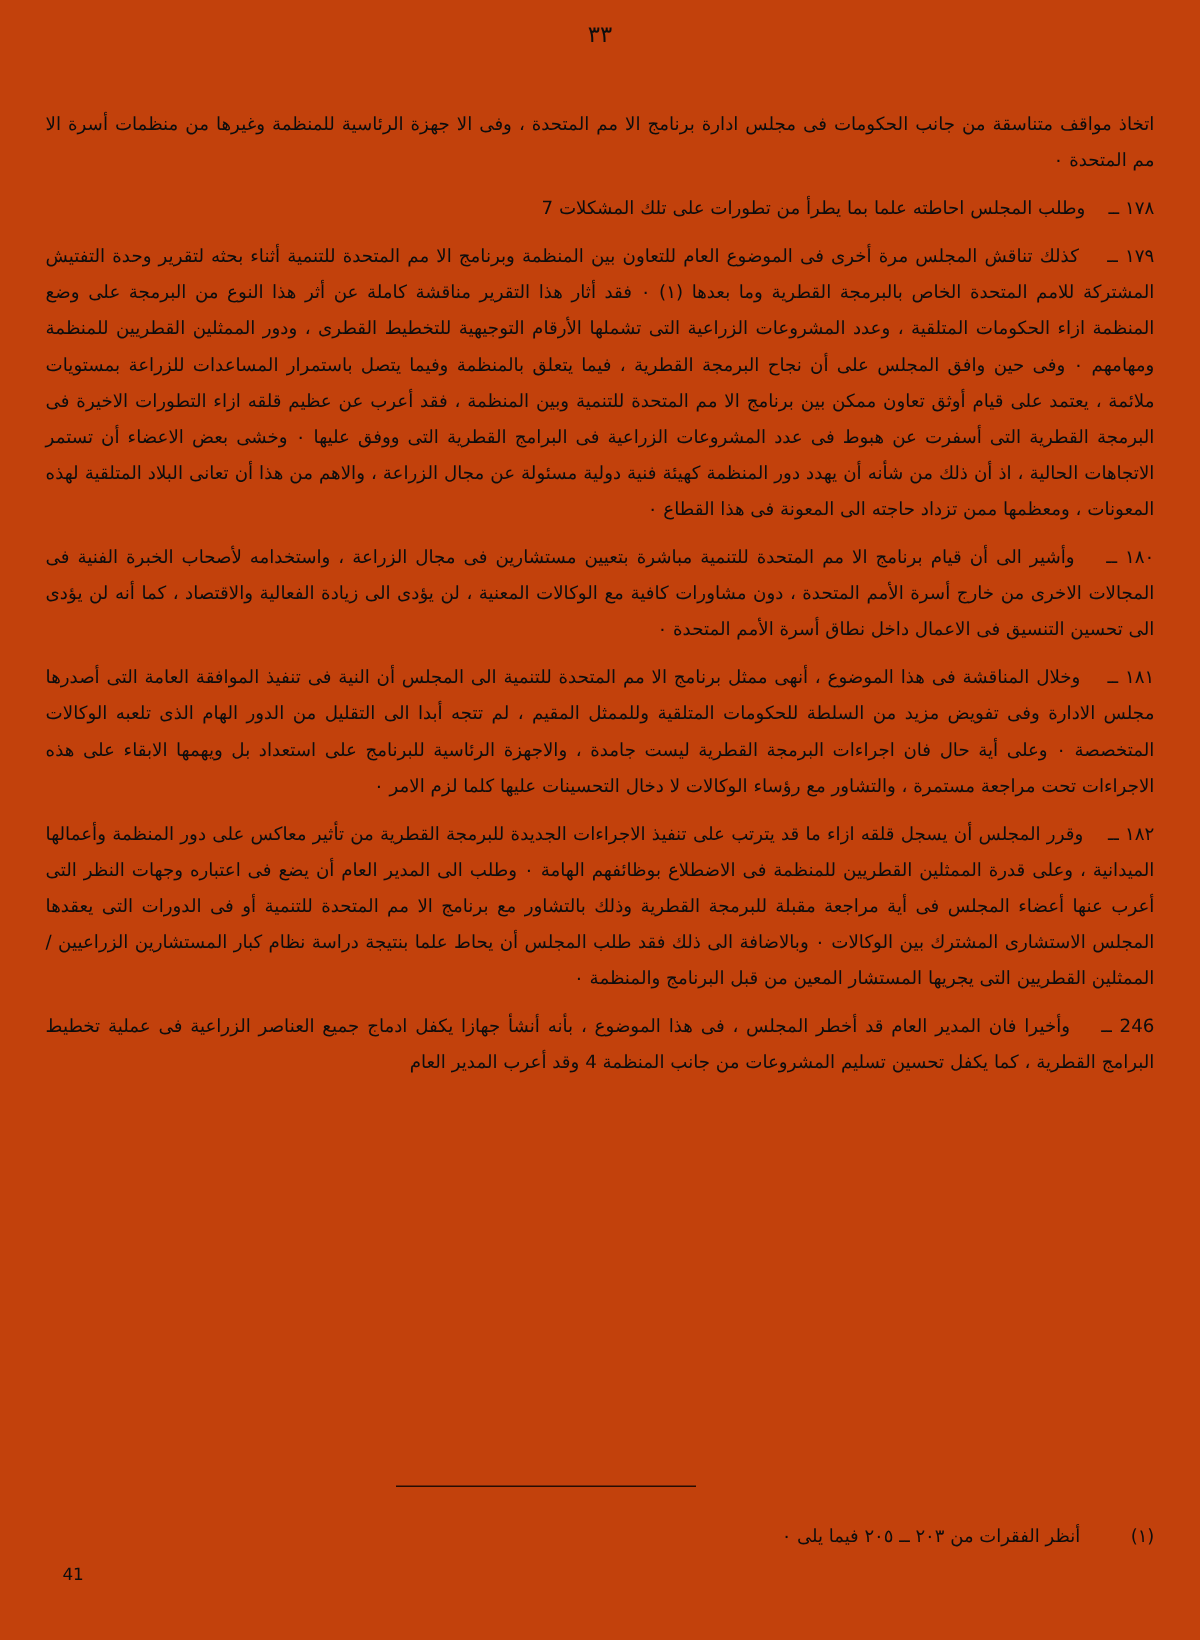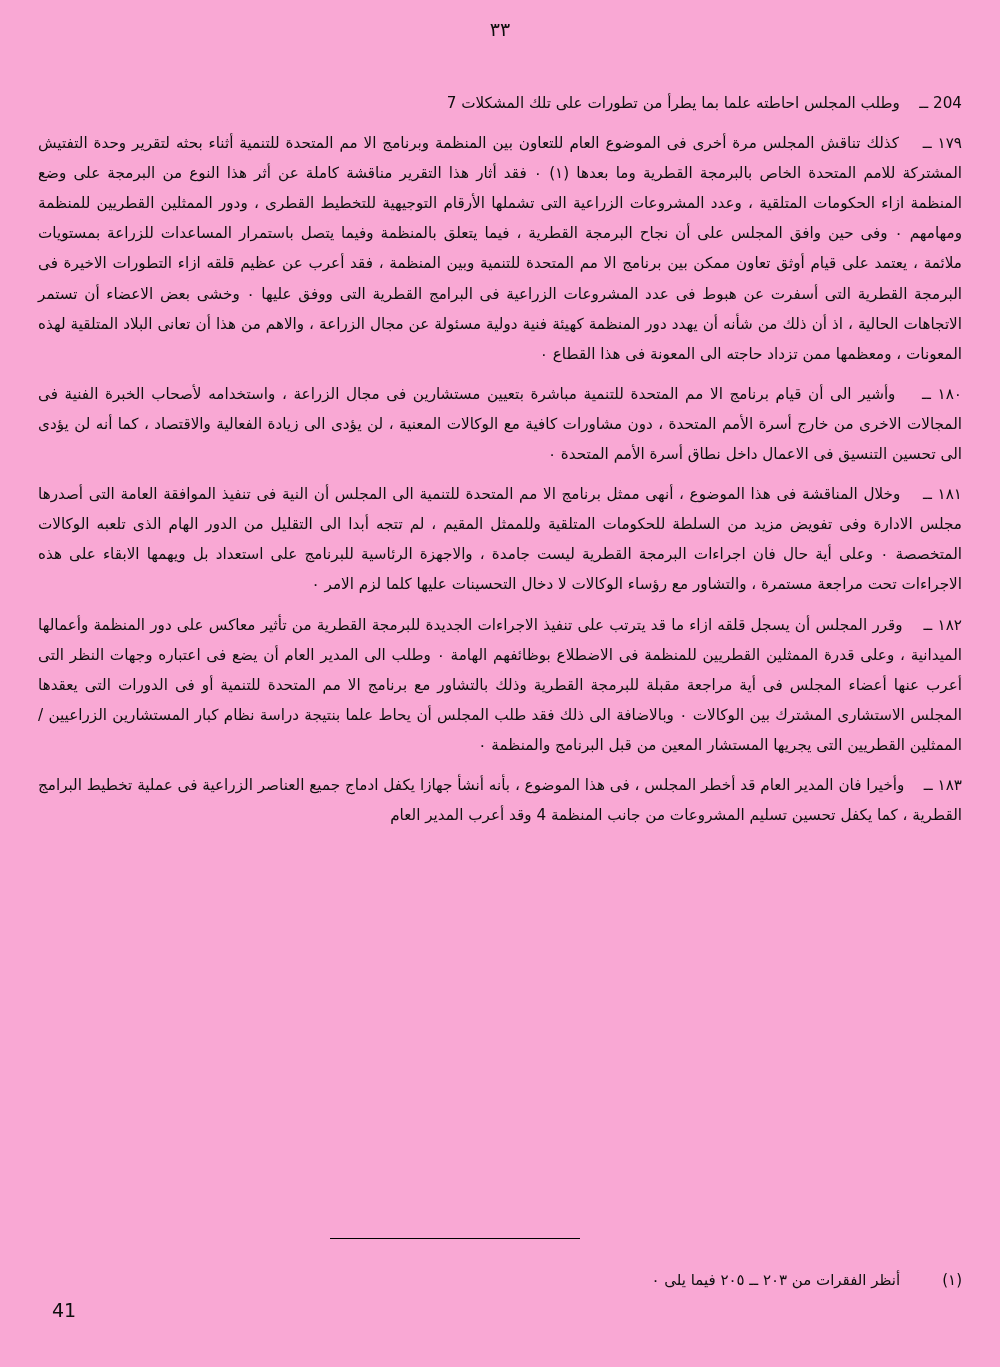--- a/index.html
+++ b/index.html
@@ -4,21 +4,21 @@
 <style>
   html, body {
     margin: 0;
     padding: 0;
     background: #ffffff;
   }
   .page {
     position: relative;
     width: 1000px;
     height: 1367px;
-    background: #f9a8d4;
+    background: #c2410c;
     font-family: "DejaVu Sans", sans-serif;
     color: #0d0d0d;
     overflow: hidden;
   }
   .page-number-top {
     position: absolute;
     top: 18px;
     left: 0;
     right: 0;
     text-align: center;
@@ -67,56 +67,57 @@
     font-size: 15px;
   }
   .footnote .fn-mark {
     display: inline-block;
     margin-left: 42px;
   }
   .page-number-bottom {
     position: absolute;
     bottom: 46px;
     left: 52px;
-    font-size: 19px;
+    font-size: 14px;
     direction: ltr;
   }
 </style>
 </head>
 <body>
 
 <div class="page">
 
   <div class="page-number-top">٣٣</div>
 
   <div class="body-text">
 
+    <p class="para-lead"><span>اتخاذ مواقف متناسقة من جانب الحكومات فى مجلس ادارة برنامج الا مم المتحدة ، وفى الا جهزة الرئاسية للمنظمة وغيرها من منظمات أسرة الا مم المتحدة ٠</span></p>
 
     <p class="para-lead">
-      <span class="num">204</span><span class="dash"> ــ&nbsp;&nbsp;&nbsp;&nbsp;</span><span>وطلب المجلس احاطته علما بما يطرأ من تطورات على تلك المشكلات 7</span>
+      <span class="num">١٧٨</span><span class="dash"> ــ&nbsp;&nbsp;&nbsp;&nbsp;</span><span>وطلب المجلس احاطته علما بما يطرأ من تطورات على تلك المشكلات 7</span>
     </p>
 
     <p class="para-lead">
       <span class="num">١٧٩</span><span class="dash"> ــ&nbsp;&nbsp;&nbsp;&nbsp;</span><span>كذلك تناقش المجلس مرة أخرى فى الموضوع العام للتعاون بين المنظمة وبرنامج الا مم المتحدة للتنمية أثناء بحثه لتقرير وحدة التفتيش المشتركة للامم المتحدة الخاص بالبرمجة القطرية وما بعدها (١) ٠ فقد أثار هذا التقرير مناقشة كاملة عن أثر هذا النوع من البرمجة على وضع المنظمة ازاء الحكومات المتلقية ، وعدد المشروعات الزراعية التى تشملها الأرقام التوجيهية للتخطيط القطرى ، ودور الممثلين القطريين للمنظمة ومهامهم ٠ وفى حين وافق المجلس على أن نجاح البرمجة القطرية ، فيما يتعلق بالمنظمة وفيما يتصل باستمرار المساعدات للزراعة بمستويات ملائمة ، يعتمد على قيام أوثق تعاون ممكن بين برنامج الا مم المتحدة للتنمية وبين المنظمة ، فقد أعرب عن عظيم قلقه ازاء التطورات الاخيرة فى البرمجة القطرية التى أسفرت عن هبوط فى عدد المشروعات الزراعية فى البرامج القطرية التى ووفق عليها ٠ وخشى بعض الاعضاء أن تستمر الاتجاهات الحالية ، اذ أن ذلك من شأنه أن يهدد دور المنظمة كهيئة فنية دولية مسئولة عن مجال الزراعة ، والاهم من هذا أن تعانى البلاد المتلقية لهذه المعونات ، ومعظمها ممن تزداد حاجته الى المعونة فى هذا القطاع ٠</span>
     </p>
 
     <p class="para-lead">
       <span class="num">١٨٠</span><span class="dash"> ــ&nbsp;&nbsp;&nbsp;&nbsp;</span><span>وأشير الى أن قيام برنامج الا مم المتحدة للتنمية مباشرة بتعيين مستشارين فى مجال الزراعة ، واستخدامه لأصحاب الخبرة الفنية فى المجالات الاخرى من خارج أسرة الأمم المتحدة ، دون مشاورات كافية مع الوكالات المعنية ، لن يؤدى الى زيادة الفعالية والاقتصاد ، كما أنه لن يؤدى الى تحسين التنسيق فى الاعمال داخل نطاق أسرة الأمم المتحدة ٠</span>
     </p>
 
     <p class="para-lead">
       <span class="num">١٨١</span><span class="dash"> ــ&nbsp;&nbsp;&nbsp;&nbsp;</span><span>وخلال المناقشة فى هذا الموضوع ، أنهى ممثل برنامج الا مم المتحدة للتنمية الى المجلس أن النية فى تنفيذ الموافقة العامة التى أصدرها مجلس الادارة وفى تفويض مزيد من السلطة للحكومات المتلقية وللممثل المقيم ، لم تتجه أبدا الى التقليل من الدور الهام الذى تلعبه الوكالات المتخصصة ٠ وعلى أية حال فان اجراءات البرمجة القطرية ليست جامدة ، والاجهزة الرئاسية للبرنامج على استعداد بل ويهمها الابقاء على هذه الاجراءات تحت مراجعة مستمرة ، والتشاور مع رؤساء الوكالات لا دخال التحسينات عليها كلما لزم الامر ٠</span>
     </p>
 
     <p class="para-lead">
       <span class="num">١٨٢</span><span class="dash"> ــ&nbsp;&nbsp;&nbsp;&nbsp;</span><span>وقرر المجلس أن يسجل قلقه ازاء ما قد يترتب على تنفيذ الاجراءات الجديدة للبرمجة القطرية من تأثير معاكس على دور المنظمة وأعمالها الميدانية ، وعلى قدرة الممثلين القطريين للمنظمة فى الاضطلاع بوظائفهم الهامة ٠ وطلب الى المدير العام أن يضع فى اعتباره وجهات النظر التى أعرب عنها أعضاء المجلس فى أية مراجعة مقبلة للبرمجة القطرية وذلك بالتشاور مع برنامج الا مم المتحدة للتنمية أو فى الدورات التى يعقدها المجلس الاستشارى المشترك بين الوكالات ٠ وبالاضافة الى ذلك فقد طلب المجلس أن يحاط علما بنتيجة دراسة نظام كبار المستشارين الزراعيين / الممثلين القطريين التى يجريها المستشار المعين من قبل البرنامج والمنظمة ٠</span>
     </p>
 
     <p class="para-lead">
-      <span class="num">١٨٣</span><span class="dash"> ــ&nbsp;&nbsp;&nbsp;&nbsp;</span><span>وأخيرا فان المدير العام قد أخطر المجلس ، فى هذا الموضوع ، بأنه أنشأ جهازا يكفل ادماج جميع العناصر الزراعية فى عملية تخطيط البرامج القطرية ، كما يكفل تحسين تسليم المشروعات من جانب المنظمة 4 وقد أعرب المدير العام</span>
+      <span class="num">246</span><span class="dash"> ــ&nbsp;&nbsp;&nbsp;&nbsp;</span><span>وأخيرا فان المدير العام قد أخطر المجلس ، فى هذا الموضوع ، بأنه أنشأ جهازا يكفل ادماج جميع العناصر الزراعية فى عملية تخطيط البرامج القطرية ، كما يكفل تحسين تسليم المشروعات من جانب المنظمة 4 وقد أعرب المدير العام</span>
     </p>
 
   </div>
 
   <div class="footnote-rule"></div>
 
   <div class="footnote">
     <span class="fn-mark">(١)</span><span>أنظر الفقرات من ٢٠٣ ــ ٢٠٥ فيما يلى ٠</span>
   </div>
 

